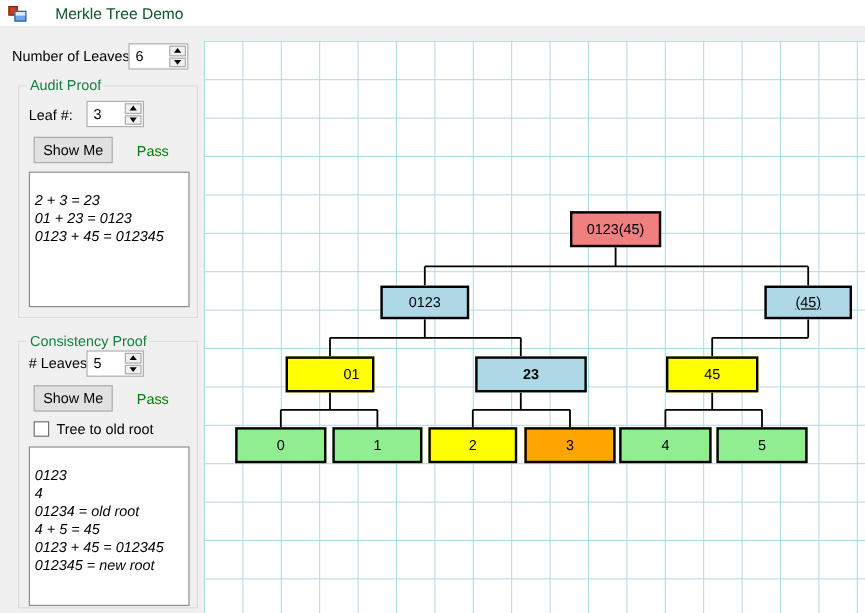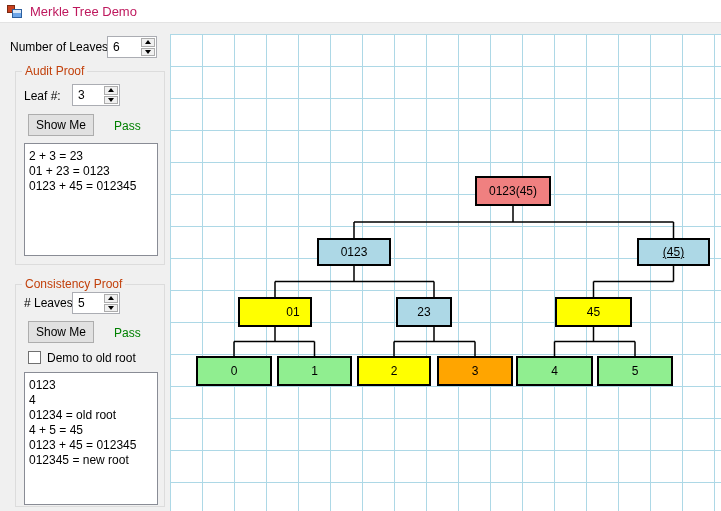--- a/index.html
+++ b/index.html
@@ -11,50 +11,50 @@
   #titlebar { position:absolute; left:0; top:0; width:721px; height:23px;
     background:#ffffff; border-bottom:1px solid #e3e3e3;
     display:flex; align-items:center; }
   #app-icon { position:relative; width:16px; height:16px; margin-left:7px; }
   #app-icon .sq-red { position:absolute; left:0; top:3; width:8px; height:8px;
     background:#c8401e; border:1px solid #7a2a12; top:2px; }
   #app-icon .sq-blue { position:absolute; left:5px; top:6px; width:10px; height:9px;
     background:#6ea6e8; border:1px solid #2d5f9e; }
   #app-icon .sq-blue::before { content:""; position:absolute; left:0; top:0;
     width:100%; height:3px; background:#dce9f8; }
-  #window-title { margin-left:7px; font-size:13px; color:#be185d; }
+  #window-title { margin-left:23px; font-size:13px; color:#14532d; }
 
   
   .label { position:absolute; font-size:12px; color:#000; white-space:nowrap; }
 
   .spinner { position:absolute; height:22px; background:#fff;
     border:1px solid #abadb3; display:flex; }
   .spinner .val { flex:1; font-size:12px; padding:3px 0 0 5px; color:#000; }
   .spinner .btns { width:16px; display:flex; flex-direction:column; padding:1px; }
   .spinner .sbtn { flex:1; background:#f0f0f0; border:1px solid #acacac;
     display:flex; align-items:center; justify-content:center; }
   .spinner .sbtn + .sbtn { margin-top:1px; }
   .tri-up { width:0; height:0; border-left:3px solid transparent;
     border-right:3px solid transparent; border-bottom:4px solid #000; }
   .tri-down { width:0; height:0; border-left:3px solid transparent;
     border-right:3px solid transparent; border-top:4px solid #000; }
 
   .groupbox { position:absolute; border:1px solid #dcdcdc; }
   .groupbox > .gb-title { position:absolute; top:-8px; left:6px;
-    background:#f0f0f0; padding:0 3px; font-size:12px; color:#c2410c; }
+    background:#f0f0f0; padding:0 3px; font-size:12px; color:#15803d; }
 
   .btn { position:absolute; width:66px; height:22px; background:#e1e1e1;
     border:1px solid #adadad; font-size:12px; color:#000;
     display:flex; align-items:center; justify-content:center;
     font-family:"Liberation Sans", sans-serif;text-align:right; }
   .pass { position:absolute; font-size:12px; color:#008000; }
 
   .logbox { position:absolute; width:134px; background:#ffffff;
     border:1px solid #898c95; font-size:12px; line-height:15px;
-    padding:5px 4px; color:#000; white-space:pre-line; overflow:hidden; }
+    padding:16px 4px; color:#000; white-space:pre-line; overflow:hidden;font-style:italic; }
 
   .checkbox { position:absolute; width:13px; height:13px; background:#fff;
     border:1px solid #707070; }
 
   
   #tree-panel { position:absolute; left:170px; top:34px; width:551px; height:477px;
     background-color:#ffffff;
     background-image:
       linear-gradient(to right, #add8e6 1px, transparent 1px),
       linear-gradient(to bottom, #add8e6 1px, transparent 1px);
@@ -123,42 +123,42 @@
           <span class="tri-up"></span>
         </span>
       <span class="sbtn">
           <span class="tri-down"></span>
         </span>
     </span>
   </div>
   <button class="btn" style="left:28px; top:321px;">Show Me</button>
   <span class="pass" style="left:114px; top:326px;">Pass</span>
   <span class="checkbox" style="left:28px; top:351px;"></span>
-  <span class="label" style="left:47px; top:351px;">Demo to old root</span>
+  <span class="label" style="left:47px; top:351px;">Tree to old root</span>
   <div class="logbox" style="left:24px; top:372px; height:133px;">0123
 4
 01234 = old root
 4 + 5 = 45
 0123 + 45 = 012345
 012345 = new root</div>
 
   <div id="tree-panel">
     <svg id="tree-lines">
         <path d="M343,172 V188 M184,188 H503.5 M184,188 V204 M503.5,188 V204"></path>
         <path d="M184,232 V247.5 M105,247.5 H264 M105,247.5 V263 M264,247.5 V263"></path>
         <path d="M503.5,232 V247.5 M423.5,247.5 H503.5 M423.5,247.5 V263"></path>
         <path d="M105,293 V307.5 M64,307.5 H144.5 M64,307.5 V322 M144.5,307.5 V322"></path>
         <path d="M264,293 V307.5 M224,307.5 H305 M224,307.5 V322 M305,307.5 V322"></path>
         <path d="M423.5,293 V307.5 M384.5,307.5 H465 M384.5,307.5 V322 M465,307.5 V322"></path>
       </svg>
   <div class="tree-node" style="left: 305px; top: 142px; width: 76px; height: 30px; background: rgb(240, 128, 128);">0123(45)</div>
       <div class="tree-node" style="left: 147px; top: 204px; width: 74px; height: 28px; background: rgb(173, 216, 230);">0123</div>
       <div class="tree-node" style="left: 467px; top: 204px; width: 73px; height: 28px; background: rgb(173, 216, 230); text-decoration: underline;">(45)</div>
       <div class="tree-node" style="left: 68px; top: 263px; width: 74px; height: 30px; background: rgb(255, 255, 0); padding-left: 36px;">01</div>
-      <div class="tree-node" style="left: 226px; top: 263px; width: 56px; height: 30px; background: rgb(173, 216, 230);">23</div>
+      <div class="tree-node" style="left: 226px; top: 263px; width: 93px; height: 30px; background: rgb(173, 216, 230); font-weight: bold;">23</div>
       <div class="tree-node" style="left: 385px; top: 263px; width: 77px; height: 30px; background: rgb(255, 255, 0);">45</div>
       <div class="tree-node" style="left: 26px; top: 322px; width: 76px; height: 30px; background: rgb(144, 238, 144);">0</div>
       <div class="tree-node" style="left: 107px; top: 322px; width: 75px; height: 30px; background: rgb(144, 238, 144);">1</div>
       <div class="tree-node" style="left: 187px; top: 322px; width: 74px; height: 30px; background: rgb(255, 255, 0);">2</div>
       <div class="tree-node" style="left: 267px; top: 322px; width: 76px; height: 30px; background: rgb(255, 165, 0);">3</div>
       <div class="tree-node" style="left: 346px; top: 322px; width: 77px; height: 30px; background: rgb(144, 238, 144);">4</div>
       <div class="tree-node" style="left: 427px; top: 322px; width: 76px; height: 30px; background: rgb(144, 238, 144);">5</div>
     </div>
 
 </div>

